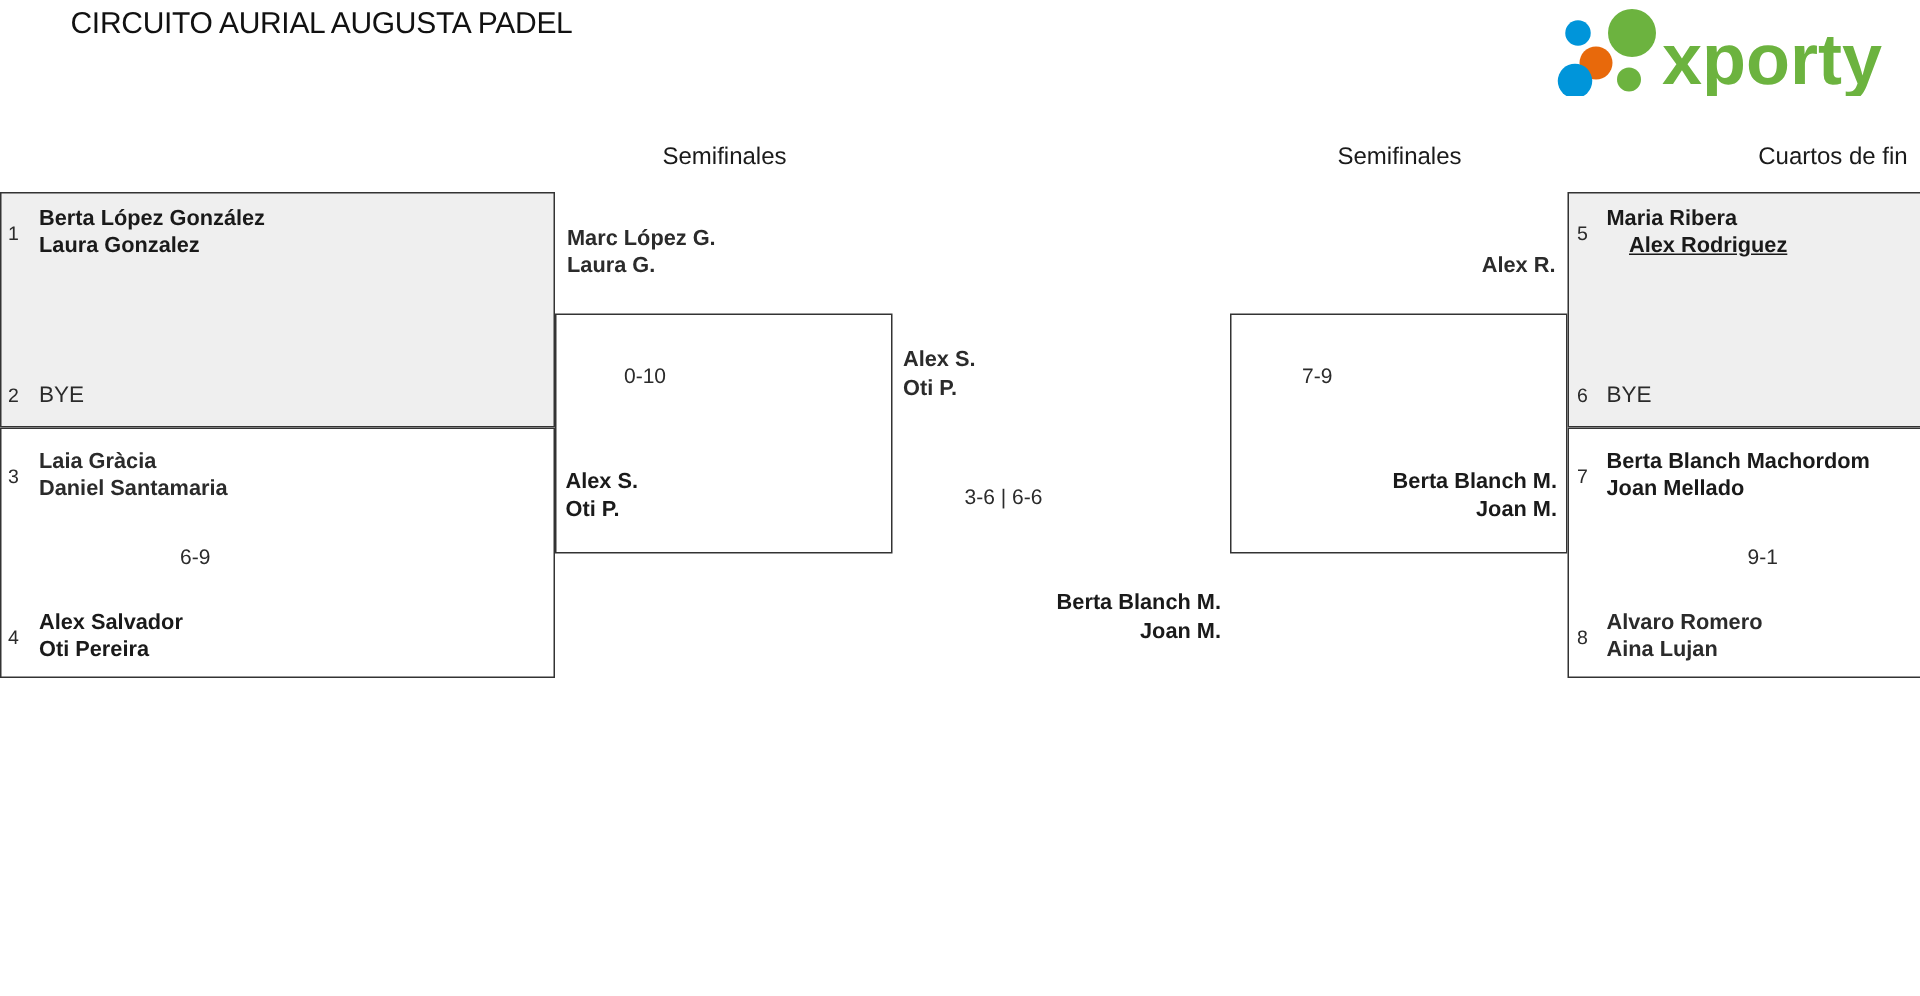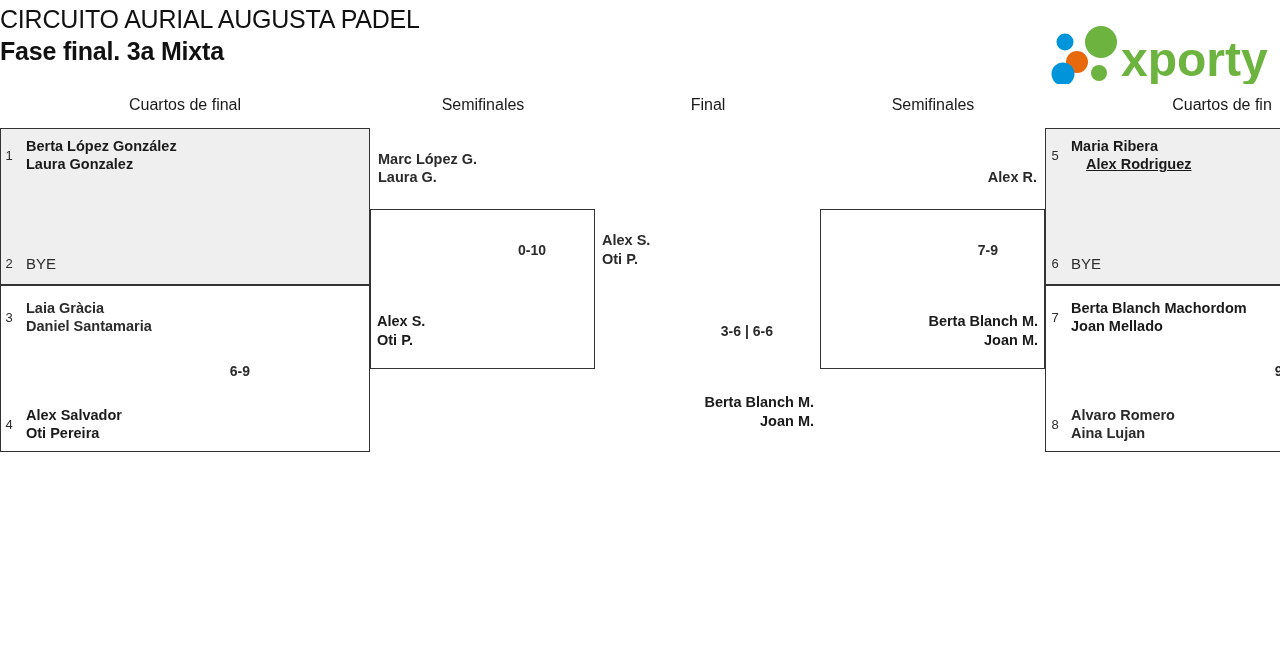--- a/index.html
+++ b/index.html
@@ -9,29 +9,29 @@
     font-family:"Liberation Sans","DejaVu Sans",sans-serif;
     color:#1a1a1a;
     overflow:hidden;
     position:relative;
   }
   .stage{position:absolute;left:0;top:0;width:1280px;height:664px;}
 
   
   .title-block{position:absolute;left:0;top:0;width:700px;}
   .title-main{
-    font-size:25px;font-weight:400;letter-spacing:-0.2px;
-    line-height:1.25;color:#111111;padding-left:0px;margin-top:4px;
+    font-size:20px;font-weight:400;letter-spacing:-0.2px;
+    line-height:1.25;color:#111111;padding-left:0px;margin-top:4px;margin-left:47px;
   }
   .title-sub{
     font-size:25px;font-weight:700;letter-spacing:-0.2px;
     line-height:1.25;color:#111111;margin-top:1px;
   }
 
-  .logo{position:absolute;right:3px;top:6px;width:226px;height:58px;margin-top:20px;}
+  .logo{position:absolute;right:16px;top:6px;width:226px;height:58px;}
   .logo svg{display:block;width:226px;height:58px;}
 
   
   .col-head{
     position:absolute;top:96px;height:22px;
     font-size:16px;font-weight:400;color:#1a1a1a;
     text-align:center;white-space:nowrap;
   }
 
   
@@ -52,54 +52,51 @@
     position:absolute;
     font-size:14.5px;line-height:18.5px;
     color:#1a1a1a;white-space:nowrap;
   }
   .team.win{font-weight:700;}
   .team.lose{font-weight:700;color:#2b2b2b;}
   .team.ralign{text-align:right;}
 
   .score{
     position:absolute;
-    font-size:14px;font-weight:700;color:#2b2b2b;
-    white-space:nowrap;text-align:right;
+    font-size:14px;font-weight:400;color:#2b2b2b;
+    white-space:nowrap;text-align:left;
   }
   .bye{
     position:absolute;
     font-size:15px;font-weight:400;color:#2b2b2b;white-space:nowrap;
   }
 </style>
 </head>
 <body>
 
 <div class="stage">
 
   <div class="title-block">
     <div class="title-main">CIRCUITO AURIAL AUGUSTA PADEL</div>
-    <div class="title-sub">Fase final. 3a Mixta</div>
   </div>
 
   <div class="logo">
     <svg viewBox="0 0 226 58" xmlns="http://www.w3.org/2000/svg">
 
       <circle cx="14" cy="16" r="8.5" fill="#0095da"></circle>
       <circle cx="50" cy="16" r="16" fill="#6cb33f"></circle>
       <circle cx="26" cy="36" r="11" fill="#e8690b"></circle>
       <circle cx="12" cy="48" r="11.5" fill="#0095da"></circle>
       <circle cx="48" cy="47" r="8" fill="#6cb33f"></circle>
 
       <text x="70" y="50" font-family="'Liberation Sans', sans-serif" font-size="48" font-weight="700" fill="#6cb33f">xporty</text>
     </svg>
   </div>
 
-  <div class="col-head" style="left:35px;width:300px;">Cuartos de final</div>
   <div class="col-head" style="left:333px;width:300px;">Semifinales</div>
-  <div class="col-head" style="left:558px;width:300px;">Final</div>
   <div class="col-head" style="left:783px;width:300px;">Semifinales</div>
   <div class="col-head" style="left:1072px;width:300px;text-align:center;">Cuartos de fin</div>
 
   <div class="mbox shaded" style="left:0px;top:128px;width:370px;height:157px;">
   </div>
   <div class="seed" style="left:0px;top:148px;">1</div>
   <div class="team win" style="left:26px;top:137px;">Berta López González</div>
   <div class="team win" style="left:26px;top:155px;">Laura Gonzalez</div>
   <div class="seed" style="left:0px;top:256px;">2</div>
   <div class="bye" style="left:26px;top:255px;">BYE</div>

